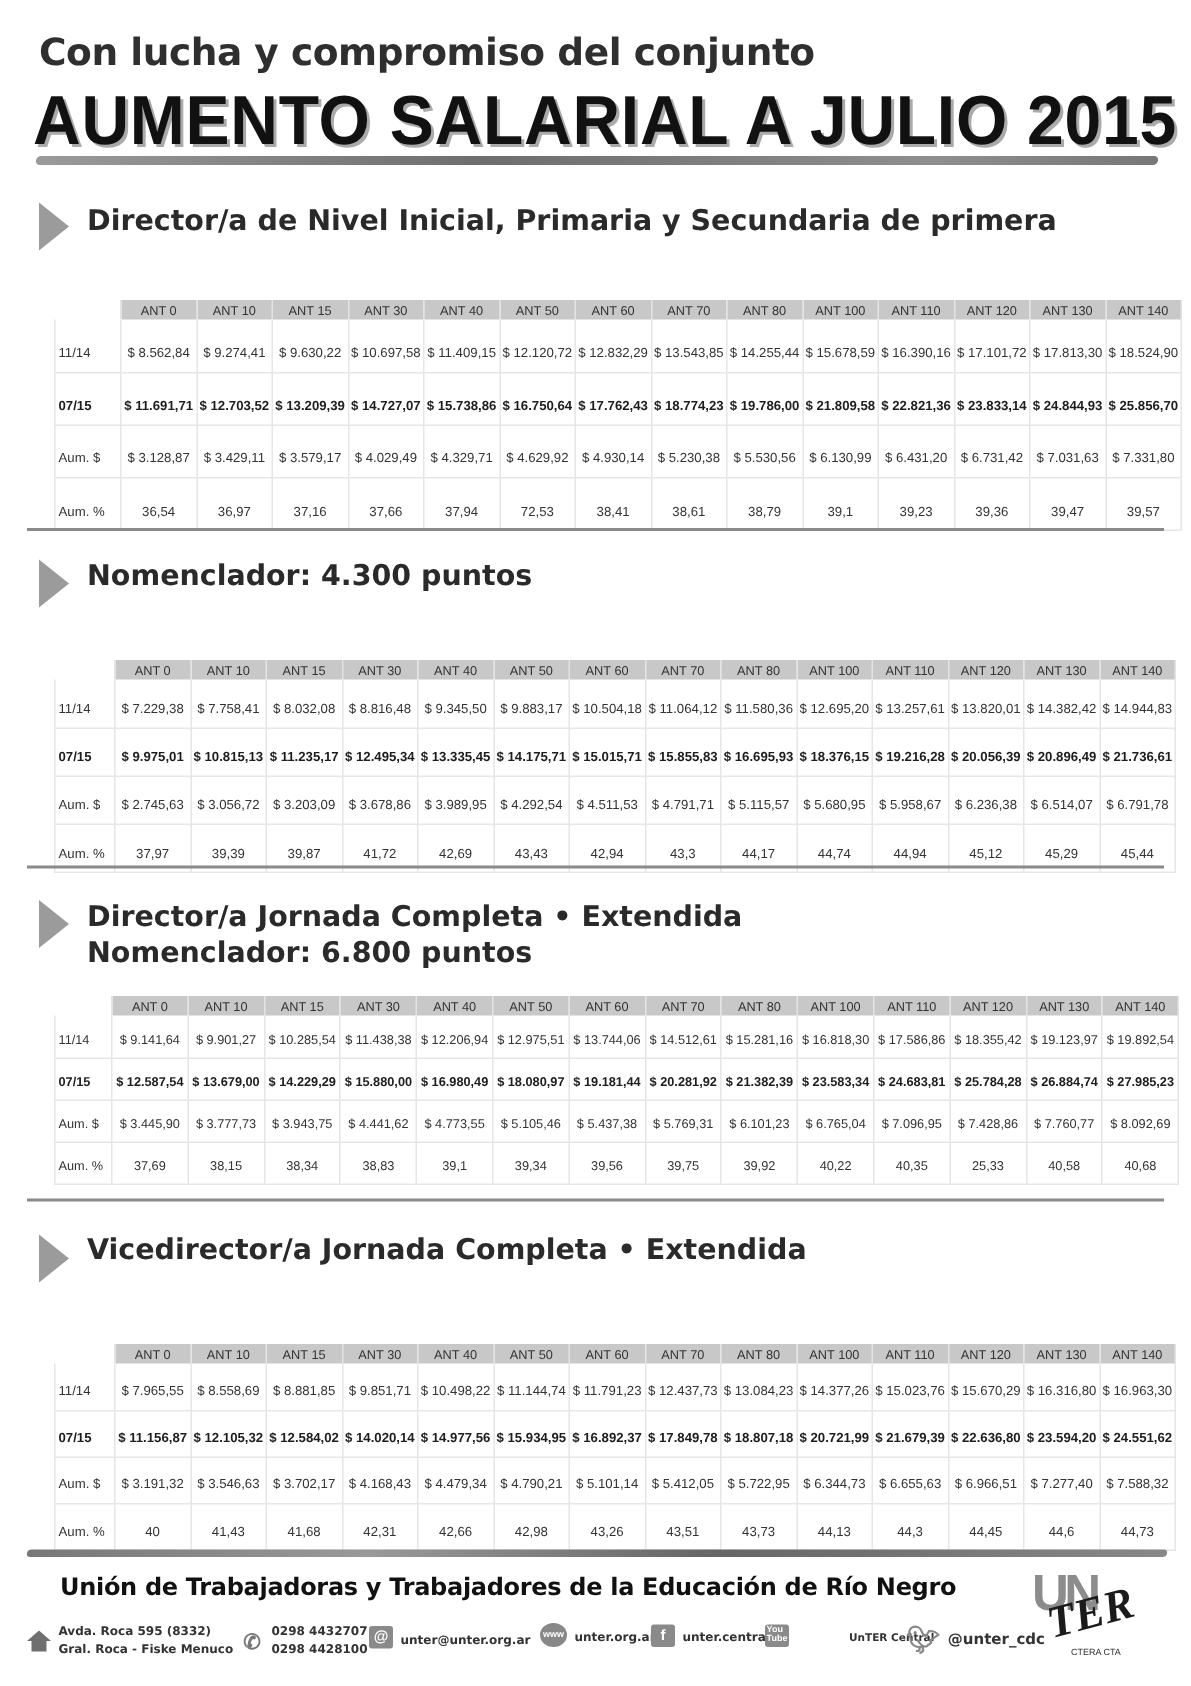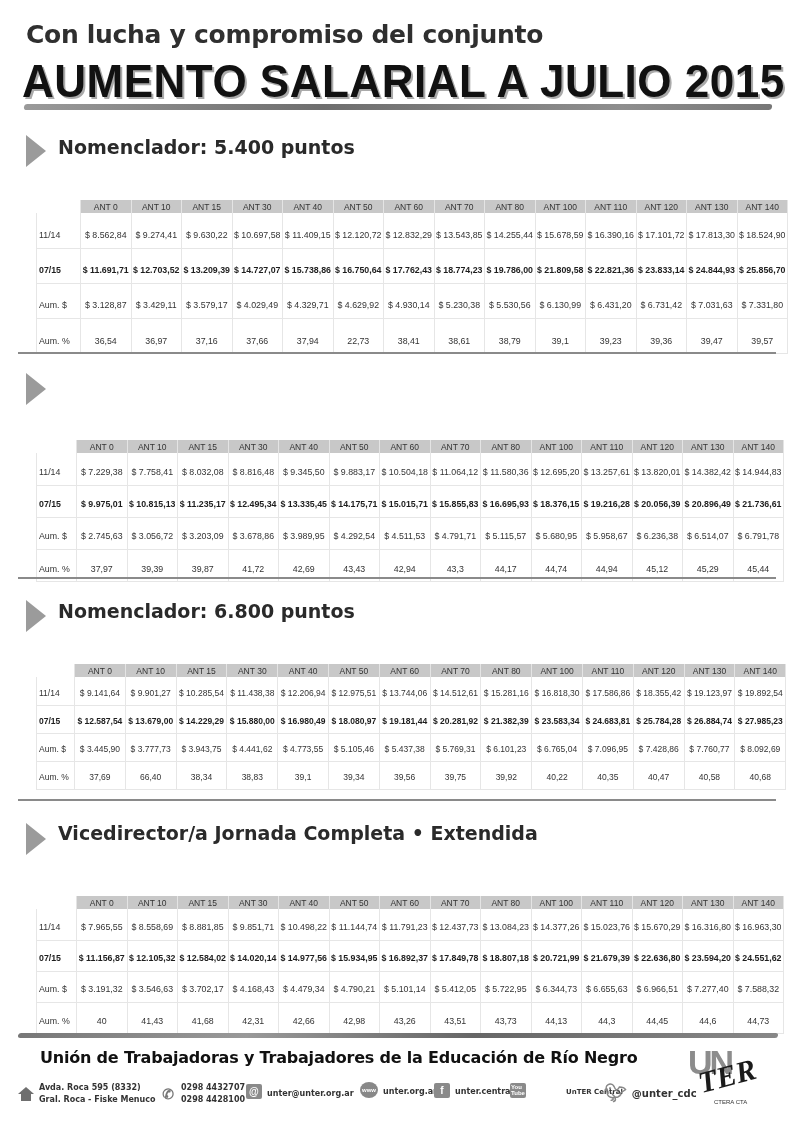--- a/index.html
+++ b/index.html
@@ -110,21 +110,21 @@
 </head>
 <body>
 
 <div class="kicker">Con lucha y compromiso del conjunto</div>
 <div class="headline">AUMENTO SALARIAL A JULIO 2015</div>
 <div class="headline-underline"></div>
 
 <div class="section" style="top:133px;">
   <div class="section-arrow" style="top:2px;"></div>
   <div class="section-title" style="top:2px;">
-    <div>Nomenclador: 5.400 puntos</div>
+    <div>Director/a de Nivel Inicial, Primaria y Secundaria de primera</div>
   </div>
 </div>
 <table class="sal t1" style="top:200px;">
     <colgroup>
       <col style="width: 44px;">
       <col style="width: 50.5px;">
       <col style="width: 50.5px;">
       <col style="width: 50.5px;">
       <col style="width: 50.5px;">
       <col style="width: 50.5px;">
@@ -209,37 +209,38 @@
         <td>$ 7.031,63</td>
         <td>$ 7.331,80</td>
       </tr>
       <tr class="r-pct">
         <td class="rowlabel">Aum. %</td>
         <td>36,54</td>
         <td>36,97</td>
         <td>37,16</td>
         <td>37,66</td>
         <td>37,94</td>
-        <td>22,73</td>
+        <td>72,53</td>
         <td>38,41</td>
         <td>38,61</td>
         <td>38,79</td>
         <td>39,1</td>
         <td>39,23</td>
         <td>39,36</td>
         <td>39,47</td>
         <td>39,57</td>
       </tr>
     </tbody>
   </table>
 <div class="divider" style="top:352px;"></div>
 
 <div class="section" style="top:371px;">
   <div class="section-arrow" style="top:2px;"></div>
   <div class="section-title" style="top:1px;">
+    <div>Nomenclador: 4.300 puntos</div>
   </div>
 </div>
 <table class="sal t2" style="top:440px;">
     <colgroup>
       <col style="width: 40px;">
       <col style="width: 50.5px;">
       <col style="width: 50.5px;">
       <col style="width: 50.5px;">
       <col style="width: 50.5px;">
       <col style="width: 50.5px;">
@@ -341,20 +342,21 @@
         <td>45,29</td>
         <td>45,44</td>
       </tr>
     </tbody>
   </table>
 <div class="divider" style="top:577px;"></div>
 
 <div class="section" style="top:598px;">
   <div class="section-arrow" style="top:2px;"></div>
   <div class="section-title" style="top:1px;">
+    <div>Director/a Jornada Completa • Extendida</div>
     <div>Nomenclador: 6.800 puntos</div>
   </div>
 </div>
 <table class="sal t3" style="top:664px;">
     <colgroup>
       <col style="width: 38px;">
       <col style="width: 50.8px;">
       <col style="width: 50.8px;">
       <col style="width: 50.8px;">
       <col style="width: 50.8px;">
@@ -436,31 +438,31 @@
         <td>$ 6.101,23</td>
         <td>$ 6.765,04</td>
         <td>$ 7.096,95</td>
         <td>$ 7.428,86</td>
         <td>$ 7.760,77</td>
         <td>$ 8.092,69</td>
       </tr>
       <tr class="r-pct">
         <td class="rowlabel">Aum. %</td>
         <td>37,69</td>
-        <td>66,40</td>
+        <td>38,15</td>
         <td>38,34</td>
         <td>38,83</td>
         <td>39,1</td>
         <td>39,34</td>
         <td>39,56</td>
         <td>39,75</td>
         <td>39,92</td>
         <td>40,22</td>
         <td>40,35</td>
-        <td>40,47</td>
+        <td>25,33</td>
         <td>40,58</td>
         <td>40,68</td>
       </tr>
     </tbody>
   </table>
 <div class="divider" style="top:799px;"></div>
 
 <div class="section" style="top:820px;">
   <div class="section-arrow" style="top:3px;"></div>
   <div class="section-title" style="top:1px;">

